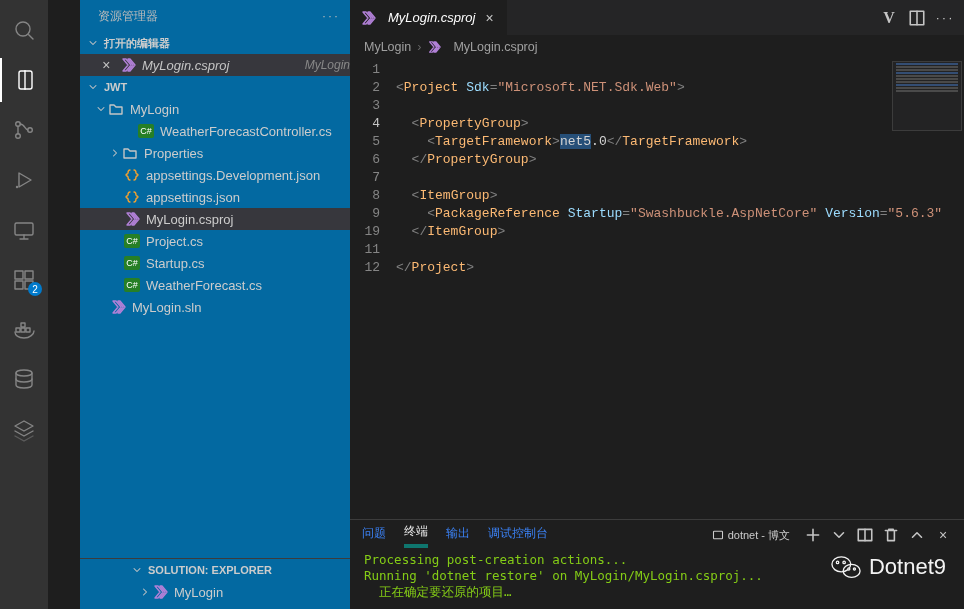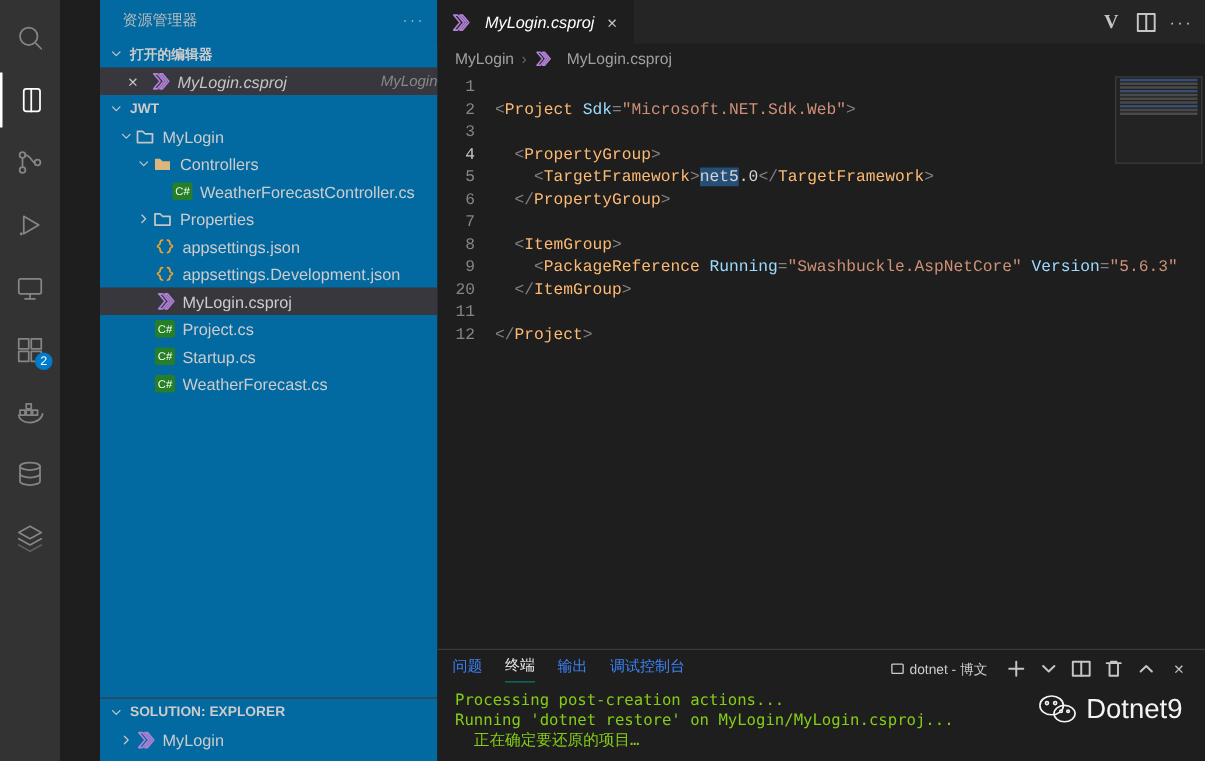--- a/index.html
+++ b/index.html
@@ -21,21 +21,21 @@
 .section-header { display: flex; align-items: center; gap: 4px; padding: 2px 6px; font-weight: 700; font-size: 11px; cursor: pointer; height: 22px; }
 .chevron { width: 14px; height: 14px; display:flex; align-items:center; justify-content:center; color:#c5c5c5;}
 .tree { font-size: 13px; }
 .tree-row { display: flex; align-items: center; height: 22px; cursor: pointer; white-space: nowrap; }
 .tree-row.selected { background: #37373d; }
 .tree-row.open-editor { font-style: italic; color: #c5c5c5; }
 .tree-indent { display: inline-block; }
 .ticon { width: 16px; height: 16px; margin-right: 6px; display:flex; align-items:center; justify-content:center; flex-shrink:0;}
 .fname { flex: 1; overflow: hidden; text-overflow: ellipsis; }
 .fdesc { color: #888; margin-left: 6px; font-size: 12px;}
-.section-divider { border-top: 1px solid #3c3c3c; }
+.section-divider { border-top: 1px solid #3c3c3c; padding-left: 44px; }
 .solution-section { margin-top: auto; }
 
 
 .editor-area { flex: 1; display: flex; flex-direction: column; background: #1e1e1e; min-width: 0; }
 .tabs-row { display: flex; align-items: center; background: #252526; height: 35px; }
 .tab { display: flex; align-items: center; height: 35px; padding: 0 10px; gap: 6px; background: #2d2d2d; color: #969696; font-size: 13px; border-right: 1px solid #252526; cursor: pointer; font-style: italic;}
 .tab.active { background: #1e1e1e; color: #ffffff; }
 .tab-close { color: #c5c5c5; width: 16px; height: 16px; display:flex; align-items:center; justify-content:center;}
 .editor-actions { margin-left: auto; display: flex; gap: 10px; padding-right: 10px; color: #c5c5c5; align-items:center;}
 .editor-actions .eicon { width:18px; height:18px; display:flex; align-items:center; justify-content:center; cursor:pointer;}
@@ -55,21 +55,21 @@
 .indent-guide { color: #404040; }
 
 .minimap { position:absolute; right:2px; top:2px; width:70px; height:70px; border:1px solid #444; background:#252526; opacity:0.8;}
 .minimap .mline { height:2px; margin:1px 3px; background:#555; }
 .minimap .mline.hl { background:#3a5a8a; }
 
 
 .panel { height: 90px; border-top: 1px solid #3c3c3c; display:flex; flex-direction:column; background:#1e1e1e;}
 .panel-tabs { display:flex; align-items:center; height:30px; padding:0 12px; gap:18px; font-size:12px;}
 .panel-tab { color:#3b82f6; cursor:pointer; padding-bottom:4px;}
-.panel-tab.active { color:#e7e7e7; border-bottom:1px solid #0f766e;}
+.panel-tab.active { color:#e7e7e7; border-bottom:4px solid #0f766e;}
 .panel-actions { margin-left:auto; display:flex; gap:8px; align-items:center; color:#c5c5c5;justify-content:center;}
 .panel-actions .picon{width:18px; height:18px; display:flex; align-items:center; justify-content:center; cursor:pointer;}
 .term-select { display:flex; align-items:center; gap:4px; font-size:11px; color:#ccc; padding:0 6px; cursor:pointer;}
 .terminal-body { flex:1; padding:2px 14px; font-family: Consolas, monospace; font-size:12.5px; line-height:16px; color:#84cc16; white-space:pre;}
 
 
 .watermark { position:absolute; right:18px; bottom:28px; display:flex; align-items:center; gap:8px; color:#fff; font-size:22px; font-weight:400; pointer-events:none; opacity:0.95;}
 .wm-icon { width:30px; height:28px; display:flex; align-items:center; justify-content:center;}
 
 
@@ -203,34 +203,20 @@
               </svg>
             </span>
             <span class="ticon ic-folder">
               <svg viewBox="0 0 16 16">
                 <path d="M2 4h4l2 2h6v7H2z"></path>
               </svg>
             </span>
             <span class="fname">MyLogin</span>
           </div>
 
-      <div class="tree-row">
-            <span class="tree-indent" style="width:28px;"></span>
-            <span class="chevron">
-              <svg viewBox="0 0 16 16" width="12" height="12">
-                <path d="m4 6 4 4 4-4"></path>
-              </svg>
-            </span>
-            <span class="ticon ic-folder">
-              <svg viewBox="0 0 16 16">
-                <path d="M2 4h4l2 2h6v7H2z" fill="#dcb67a" stroke="none"></path>
-              </svg>
-            </span>
-            <span class="fname">Controllers</span>
-          </div>
 
       <div class="tree-row">
             <span class="tree-indent" style="width:58px;"></span>
             <span class="ticon">
               <span class="ic-cs-box">C#</span>
             </span>
             <span class="fname">WeatherForecastController.cs</span>
           </div>
 
       <div class="tree-row">
@@ -248,31 +234,31 @@
             <span class="fname">Properties</span>
           </div>
 
       <div class="tree-row">
             <span class="tree-indent" style="width:44px;"></span>
             <span class="ticon ic-json">
               <svg viewBox="0 0 16 16" stroke="currentColor">
                 <path d="M6 3c-2 0-2 2-2 3s-2 1-2 2 2 1 2 2 0 3 2 3M10 3c2 0 2 2 2 3s2 1 2 2-2 1-2 2 0 3-2 3"></path>
               </svg>
             </span>
-            <span class="fname">appsettings.json</span>
+            <span class="fname">appsettings.Development.json</span>
           </div>
 
       <div class="tree-row">
             <span class="tree-indent" style="width:44px;"></span>
             <span class="ticon ic-json">
               <svg viewBox="0 0 16 16" stroke="currentColor">
                 <path d="M6 3c-2 0-2 2-2 3s-2 1-2 2 2 1 2 2 0 3 2 3M10 3c2 0 2 2 2 3s2 1 2 2-2 1-2 2 0 3-2 3"></path>
               </svg>
             </span>
-            <span class="fname">appsettings.Development.json</span>
+            <span class="fname">appsettings.json</span>
           </div>
 
       <div class="tree-row selected">
             <span class="tree-indent" style="width:44px;"></span>
             <span class="ticon ic-vs">
               <svg viewBox="0 0 16 16" fill="currentColor" stroke="none">
                 <path d="M3 2l5 6-5 6h3l5-6-5-6zM10 2l5 6-5 6h-2l5-6-5-6z"></path>
               </svg>
             </span>
             <span class="fname">MyLogin.csproj</span>
@@ -295,20 +281,29 @@
           </div>
 
       <div class="tree-row">
             <span class="tree-indent" style="width:44px;"></span>
             <span class="ticon">
               <span class="ic-cs-box">C#</span>
             </span>
             <span class="fname">WeatherForecast.cs</span>
           </div>
 
+      <div class="tree-row">
+            <span class="tree-indent" style="width:30px;"></span>
+            <span class="ticon ic-sln">
+              <svg viewBox="0 0 16 16" fill="currentColor" stroke="none">
+                <path d="M3 2l5 6-5 6h3l5-6-5-6zM10 2l5 6-5 6h-2l5-6-5-6z"></path>
+              </svg>
+            </span>
+            <span class="fname">MyLogin.sln</span>
+          </div>
     </div>
   </div>
 
   <div class="sidebar-section solution-section section-divider">
     <div class="section-header">
       <span class="chevron">
             <svg viewBox="0 0 16 16" width="12" height="12">
               <path d="m4 6 4 4 4-4"></path>
             </svg>
           </span>
@@ -371,33 +366,33 @@
     <div class="gutter">
       <div class="ln">1</div>
           <div class="ln">2</div>
           <div class="ln">3</div>
           <div class="ln current">4</div>
           <div class="ln">5</div>
           <div class="ln">6</div>
           <div class="ln">7</div>
           <div class="ln">8</div>
           <div class="ln">9</div>
-          <div class="ln">20</div>
+          <div class="ln">19</div>
           <div class="ln">11</div>
           <div class="ln">12</div>
     </div>
     <div class="code">
 <span class="tok-pun">&lt;</span><span class="tok-tag">Project</span> <span class="tok-attr">Sdk</span><span class="tok-pun">=</span><span class="tok-str">"Microsoft.NET.Sdk.Web"</span><span class="tok-pun">&gt;</span>
 
 <span class="indent-guide">  </span><span class="tok-pun">&lt;</span><span class="tok-tag">PropertyGroup</span><span class="tok-pun">&gt;</span>
 <span class="indent-guide">  </span><span class="indent-guide">  </span><span class="tok-pun">&lt;</span><span class="tok-tag">TargetFramework</span><span class="tok-pun">&gt;</span><span class="sel">net5</span><span>.0</span><span class="tok-pun">&lt;/</span><span class="tok-tag">TargetFramework</span><span class="tok-pun">&gt;</span>
 <span class="indent-guide">  </span><span class="tok-pun">&lt;/</span><span class="tok-tag">PropertyGroup</span><span class="tok-pun">&gt;</span>
 
 <span class="indent-guide">  </span><span class="tok-pun">&lt;</span><span class="tok-tag">ItemGroup</span><span class="tok-pun">&gt;</span>
-<span class="indent-guide">  </span><span class="indent-guide">  </span><span class="tok-pun">&lt;</span><span class="tok-tag">PackageReference</span> <span class="tok-attr">Running</span><span class="tok-pun">=</span><span class="tok-str">"Swashbuckle.AspNetCore"</span> <span class="tok-attr">Version</span><span class="tok-pun">=</span><span class="tok-str">"5.6.3"</span>
+<span class="indent-guide">  </span><span class="indent-guide">  </span><span class="tok-pun">&lt;</span><span class="tok-tag">PackageReference</span> <span class="tok-attr">Startup</span><span class="tok-pun">=</span><span class="tok-str">"Swashbuckle.AspNetCore"</span> <span class="tok-attr">Version</span><span class="tok-pun">=</span><span class="tok-str">"5.6.3"</span>
 <span class="indent-guide">  </span><span class="tok-pun">&lt;/</span><span class="tok-tag">ItemGroup</span><span class="tok-pun">&gt;</span>
 
 <span class="tok-pun">&lt;/</span><span class="tok-tag">Project</span><span class="tok-pun">&gt;</span>
 </div>
     <div class="minimap">
       <div class="mline hl"></div>
           <div class="mline"></div>
           <div class="mline"></div>
           <div class="mline hl"></div>
           <div class="mline"></div>

